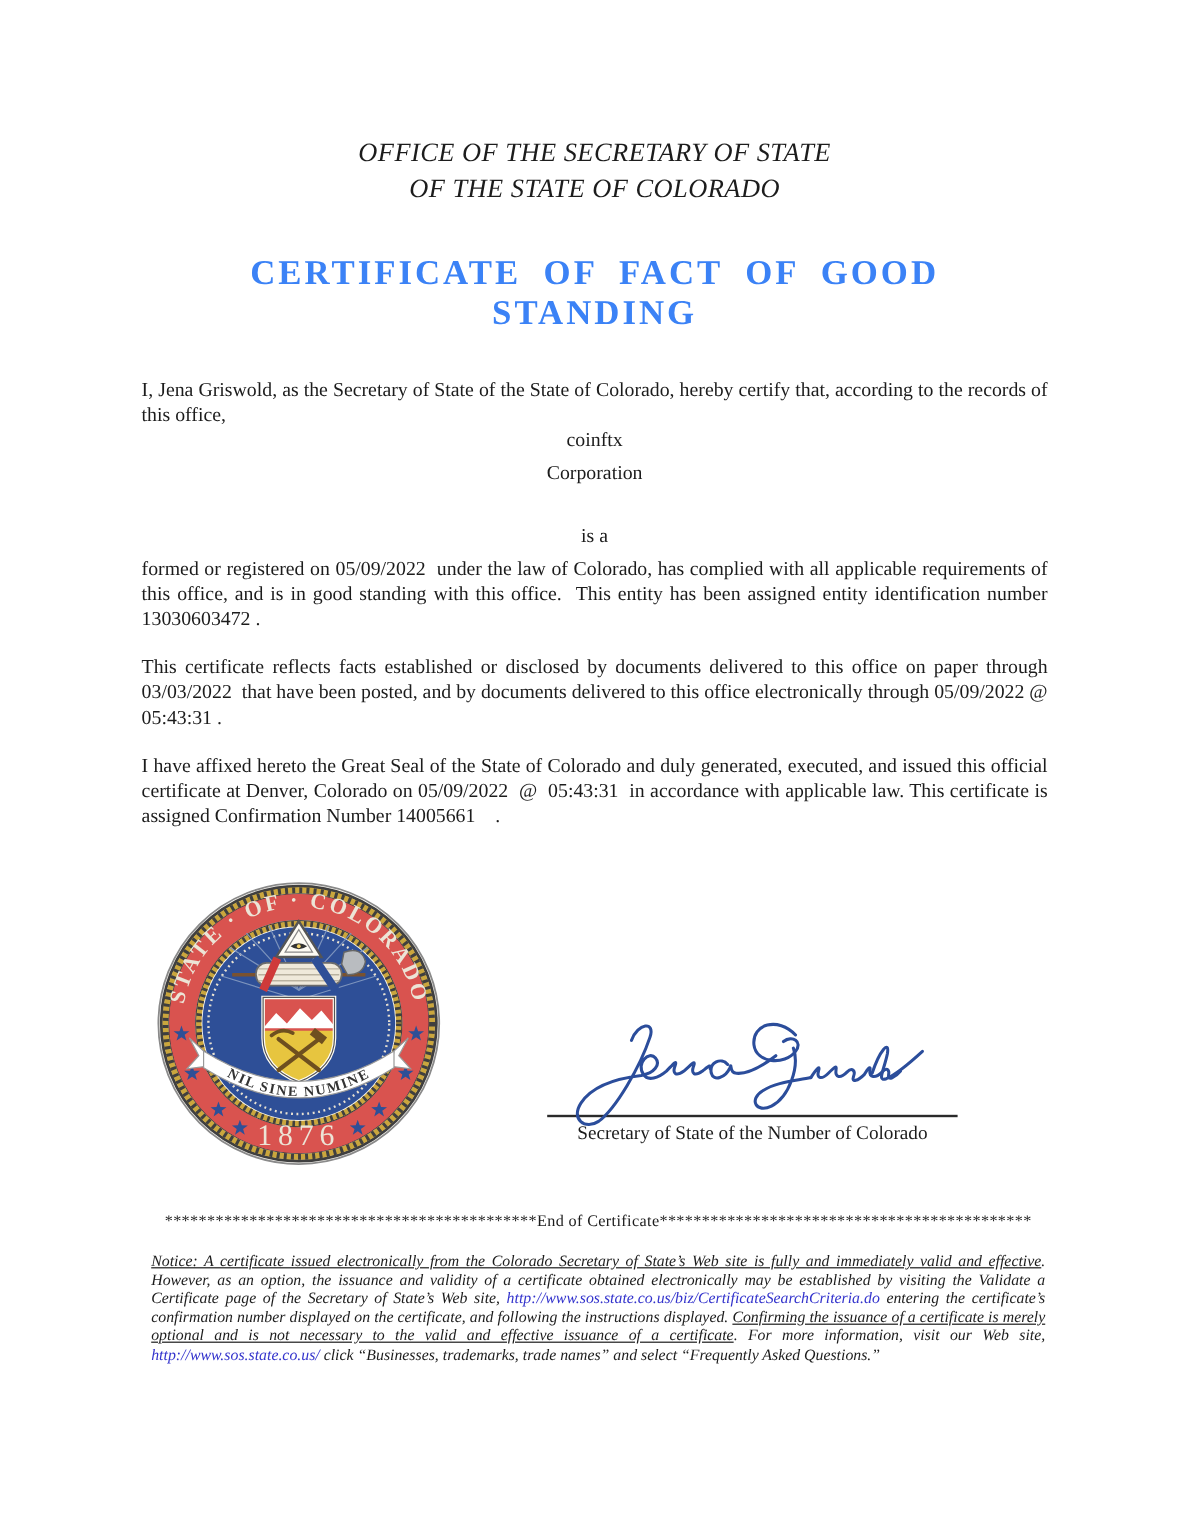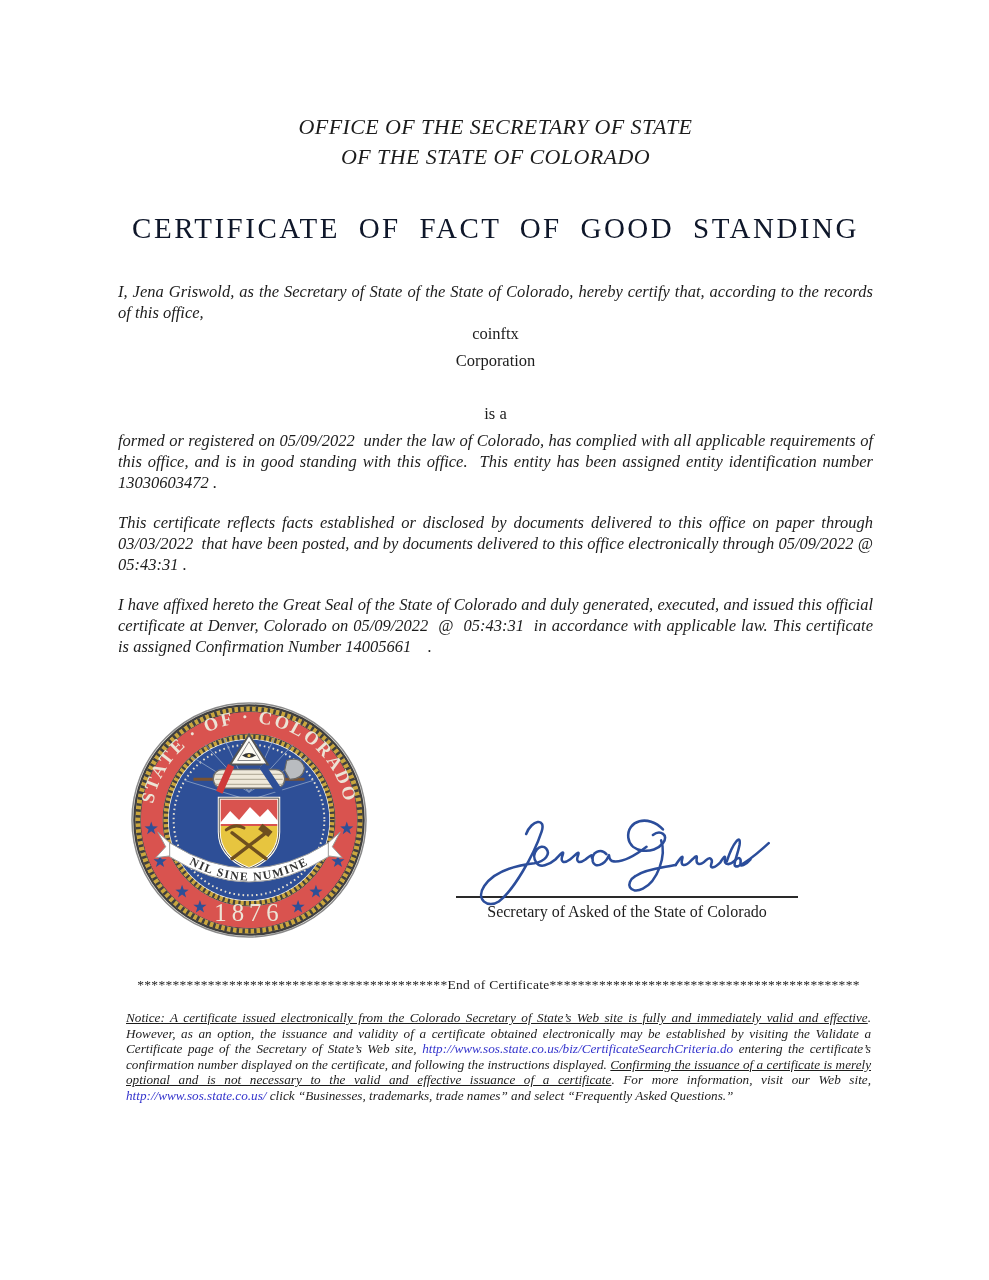--- a/index.html
+++ b/index.html
@@ -11,28 +11,28 @@
     box-sizing: border-box;
     padding: 112px 116px 0 118px;
     font-family: "Liberation Serif", serif;
     color: #1c1c1c;
     overflow: hidden;
   }
   .letterhead { text-align: center; font-size: 22px; line-height: 30px; letter-spacing: 0.4px; font-style: italic; }
   .doc-title {
     text-align: center;
     font-size: 29px;
-    font-weight: 400;
+    font-weight: 700;
     letter-spacing: 2.5px;
     word-spacing: 9px;
     margin: 40px 0 0 0;
-    color: #0f172a;
+    color: #3b82f6;
   }
   .body-text { font-size: 16.5px; line-height: 21px; }
-  .just { text-align: justify; text-align-last: left; font-style: italic; }
+  .just { text-align: justify; text-align-last: left; }
   p.body-text { margin: 19px 0 0 0; }
   .intro { margin-top: 36px !important; }
   .center-line { text-align: center; }
   .is-a { margin-top: 32px; }
   .entity-type { margin-top: 6px; }
   .formation-p { margin-top: 6px !important; }
 
   .seal-sig-row {
     display: flex;
     align-items: flex-end;
@@ -173,21 +173,21 @@
         <g fill="none" stroke="#2b4d9b" stroke-width="2.8" stroke-linecap="round" stroke-linejoin="round">
           <path d="M66,24 C72,8 88,6 83,21 C74,48 52,86 36,98 C24,106 10,96 20,81 C32,63 58,58 75,56 C87,54 93,46 88,40 C82,33 70,45 77,55 C81,62 91,58 98,52 C104,46 108,41 106,47 C103,55 107,57 114,52 C120,47 125,41 123,47 C120,55 124,57 131,52 C136,48 139,45 138,50"></path>
           <path d="M154,46 C148,39 137,44 139,54 C141,62 152,58 156,49 C158,43 155,54 162,54 C172,55 185,48 198,38"></path>
           <path d="M216,19 C200,2 176,9 178,28 C180,45 206,47 216,34 C223,25 213,19 205,25"></path>
           <path d="M214,31 C220,48 210,76 194,84 C180,91 173,78 186,70 C198,62 216,61 230,58"></path>
           <path d="M230,58 C235,50 239,46 237,52 C235,59 240,60 246,54 C251,49 254,46 253,51 C252,58 257,59 263,53 C268,48 271,52 269,57 C267,63 273,61 279,55 C282,50 285,46 284,52 C283,58 289,59 295,53 C300,48 302,51 301,56 C300,61 307,58 312,52"></path>
           <path d="M286,54 C293,33 302,23 300,36 C297,51 290,62 299,59 C308,55 320,45 332,34"></path>
         </g>
       </svg>
       <div class="sig-line"></div>
-      <div class="sig-caption">Secretary of Asked of the State of Colorado</div>
+      <div class="sig-caption">Secretary of State of the Number of Colorado</div>
     </div>
   </div>
 
   <div class="footer">
     <div class="end-line">********************************************End of Certificate********************************************</div>
     <div class="notice"><span class="u">Notice: A certificate issued electronically from the Colorado Secretary of State’s Web site is fully and immediately valid and effective</span><span>. However, as an option, the issuance and validity of a certificate obtained electronically may be established by visiting the Validate a Certificate page of the Secretary of State’s Web site, </span><span class="link">http://www.sos.state.co.us/biz/CertificateSearchCriteria.do</span><span> entering the certificate’s confirmation number displayed on the certificate, and following the instructions displayed. </span><span class="u">Confirming the issuance of a certificate is merely optional and is not necessary to the valid and effective issuance of a certificate</span><span>. For more information, visit our Web site, </span><span class="link">http://www.sos.state.co.us/</span><span> click “Businesses, trademarks, trade names” and select “Frequently Asked Questions.”</span></div>
   </div>
 
 </div>
 

